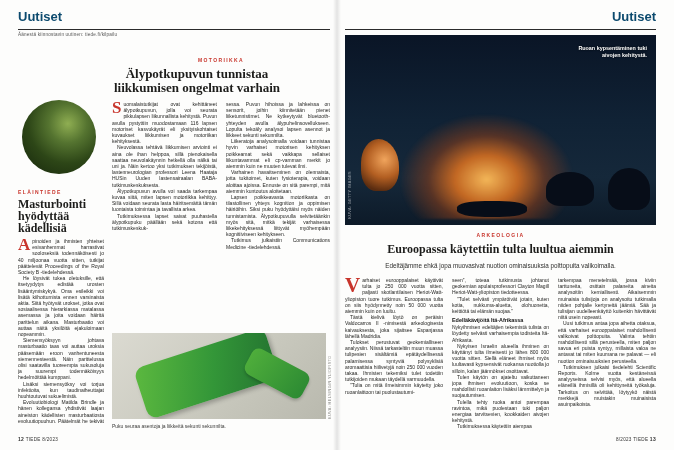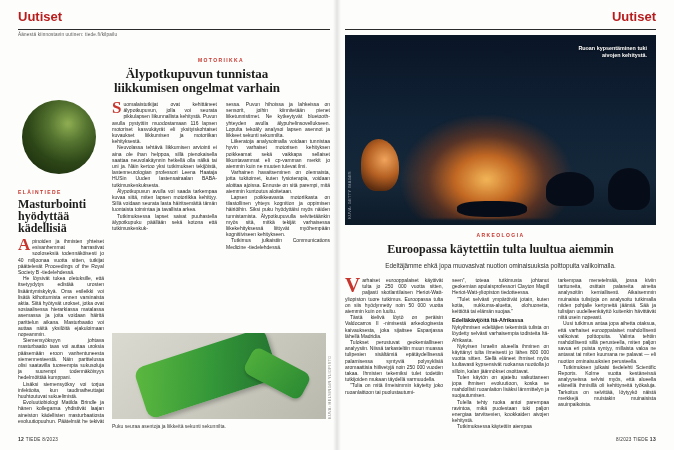--- a/index.html
+++ b/index.html
@@ -13,21 +13,21 @@
     width:674px;height:450px;position:relative;overflow:hidden;
     background:#fdfdfc;
     font-family:"Liberation Sans",sans-serif;
     color:var(--body);
   }
   .gutter{position:absolute;left:333px;top:0;width:8px;height:450px;
     background:linear-gradient(90deg,rgba(0,0,0,0) 0%,rgba(0,0,0,0.10) 50%,rgba(0,0,0,0) 100%);}
   .abs{position:absolute;}
 
   
-  .pg-title{font-family:"Liberation Sans",sans-serif;font-weight:bold;font-size:13px;color:#b91c1c;}
+  .pg-title{font-family:"Liberation Sans",sans-serif;font-weight:bold;font-size:13px;color:#0c4a6e;}
   .rule{border-top:1px solid #2b2b2b;height:0;}
   .pg-note{font-size:4.6px;color:#555;letter-spacing:.2px;}
 
   
   .kicker{color:var(--accent);font-size:5px;font-weight:bold;letter-spacing:1.4px;text-transform:uppercase;}
   .hl{font-family:"Liberation Serif",serif;font-weight:bold;color:var(--ink);margin:0;}
   .hl1{font-size:12px;line-height:12px;margin-top:3px;}
   .hl2{font-size:13px;line-height:14px;text-align:center;max-width:170px;margin:3px auto 0;}
   .hl3{font-size:12px;line-height:18px;text-align:center;}
   .standfirst{font-size:6.3px;color:#2e2e2c;text-align:center;line-height:7.5px;}

